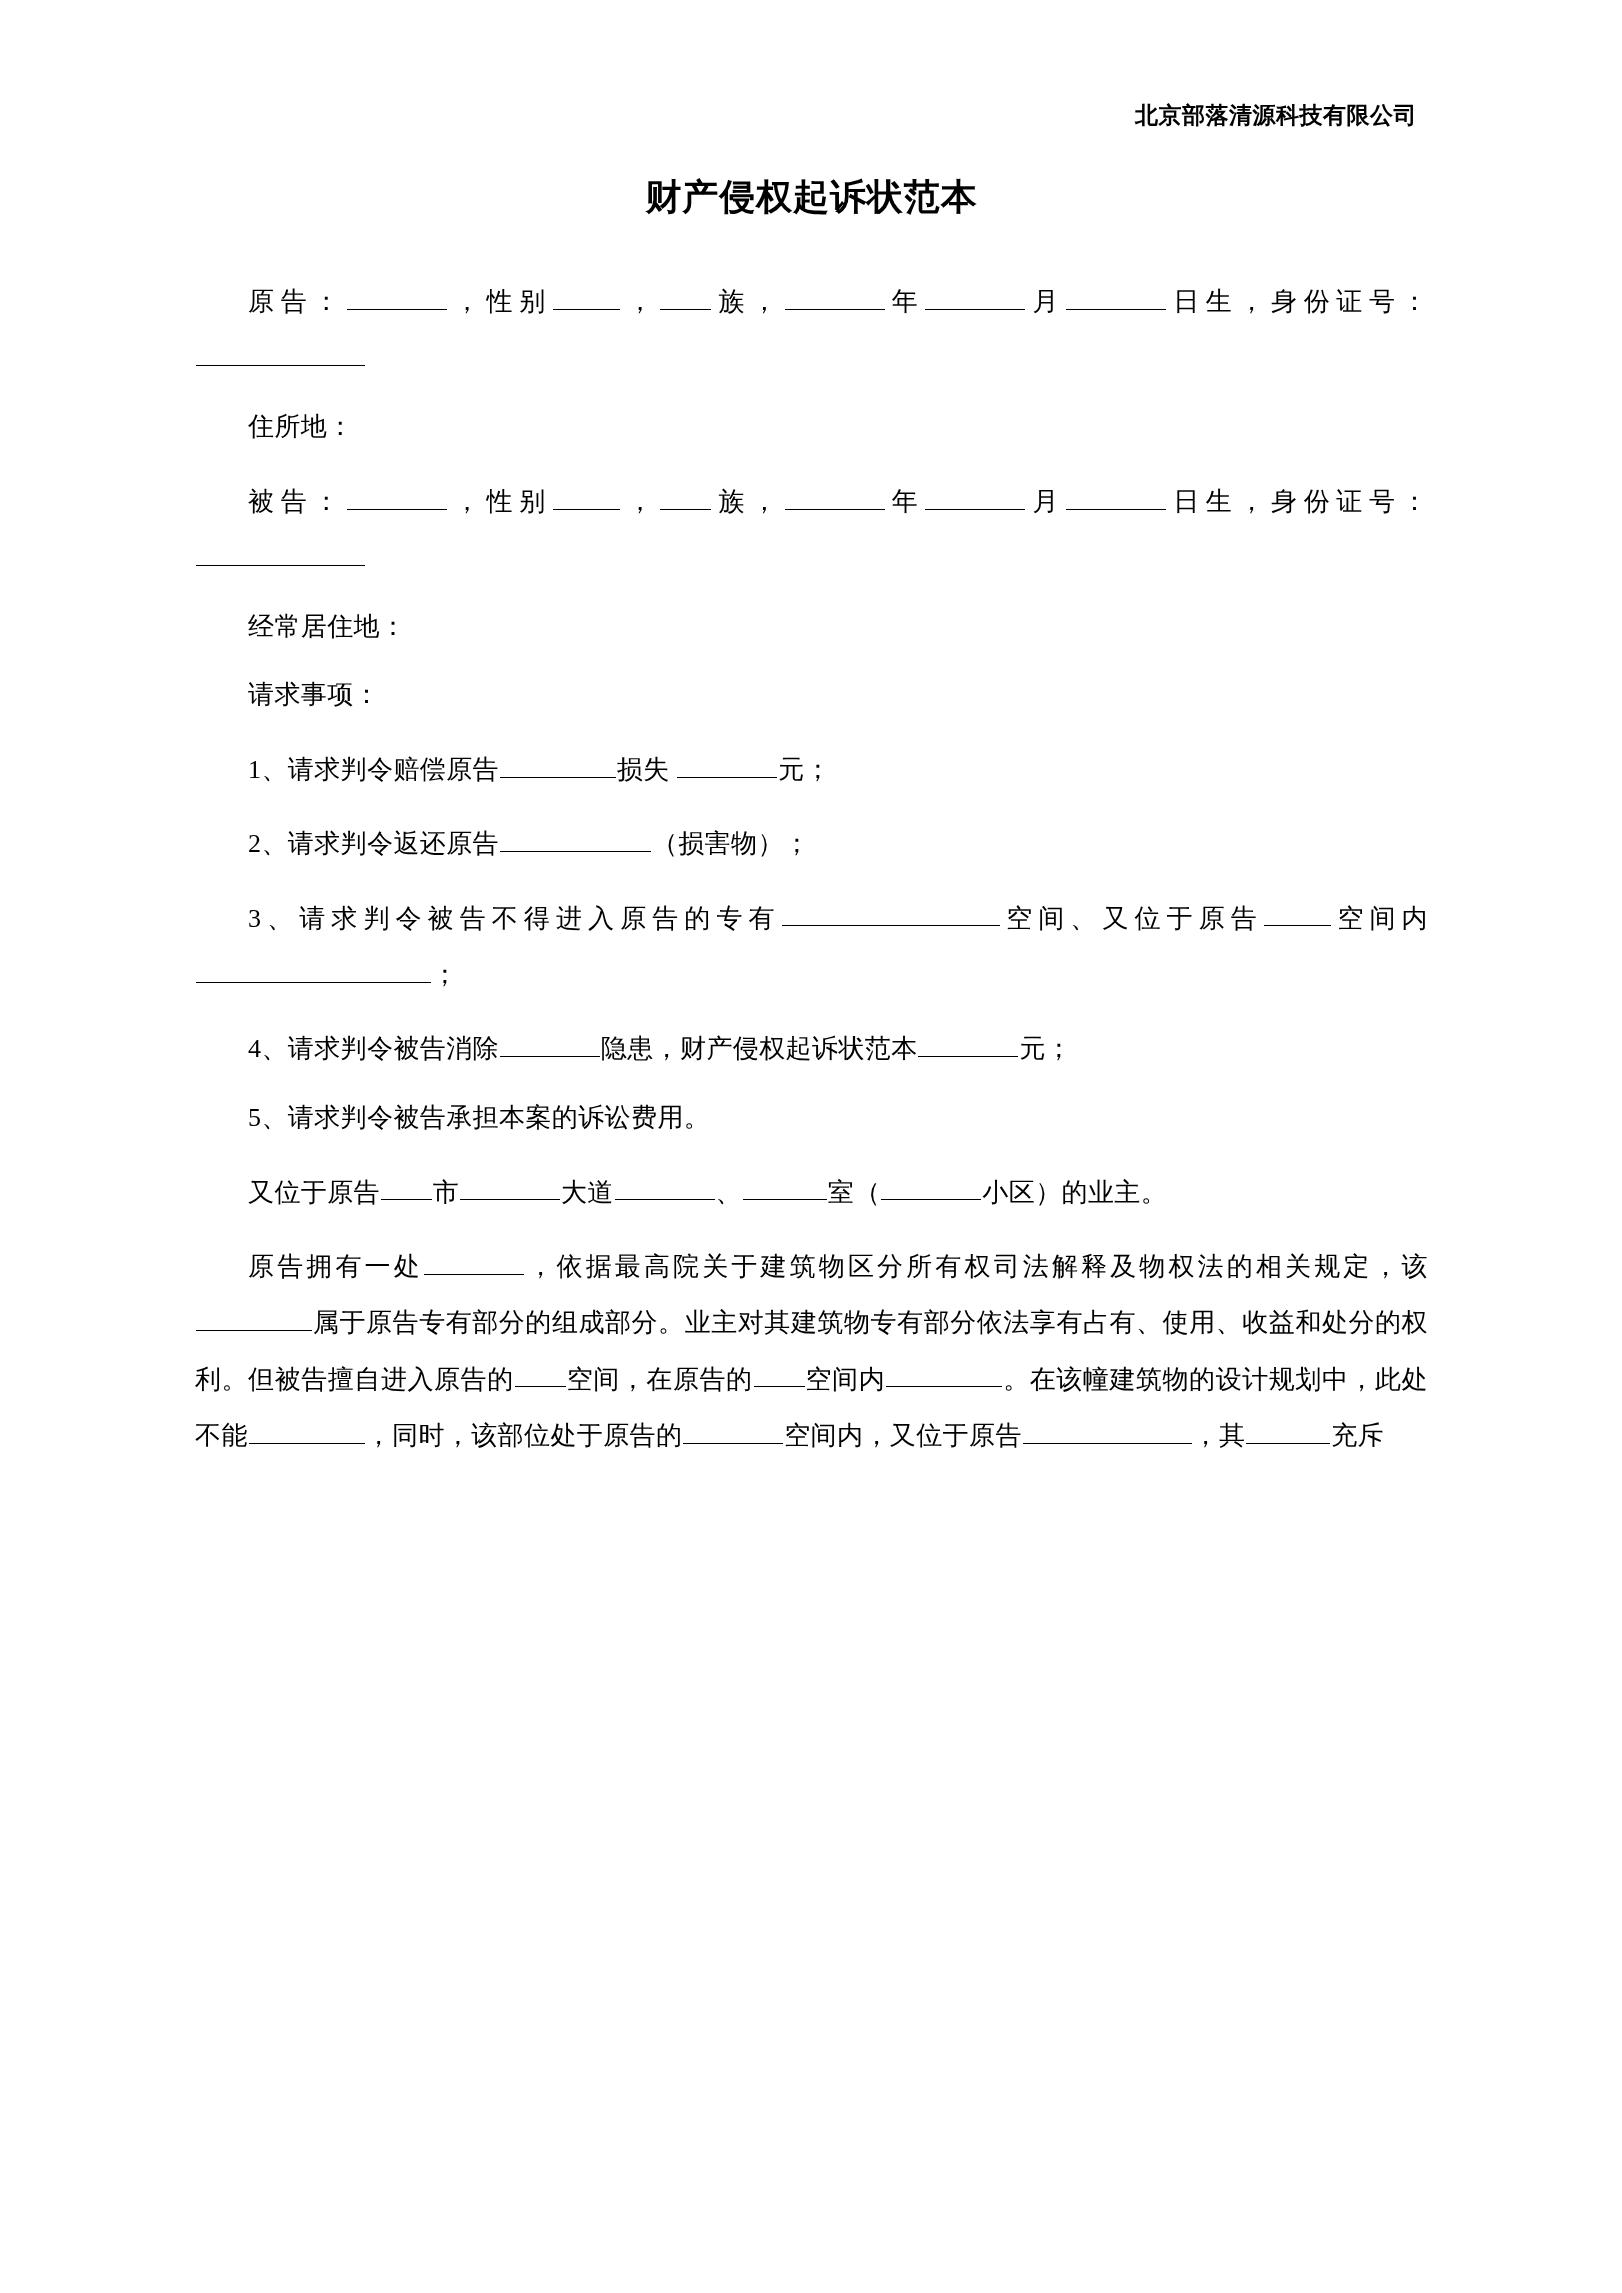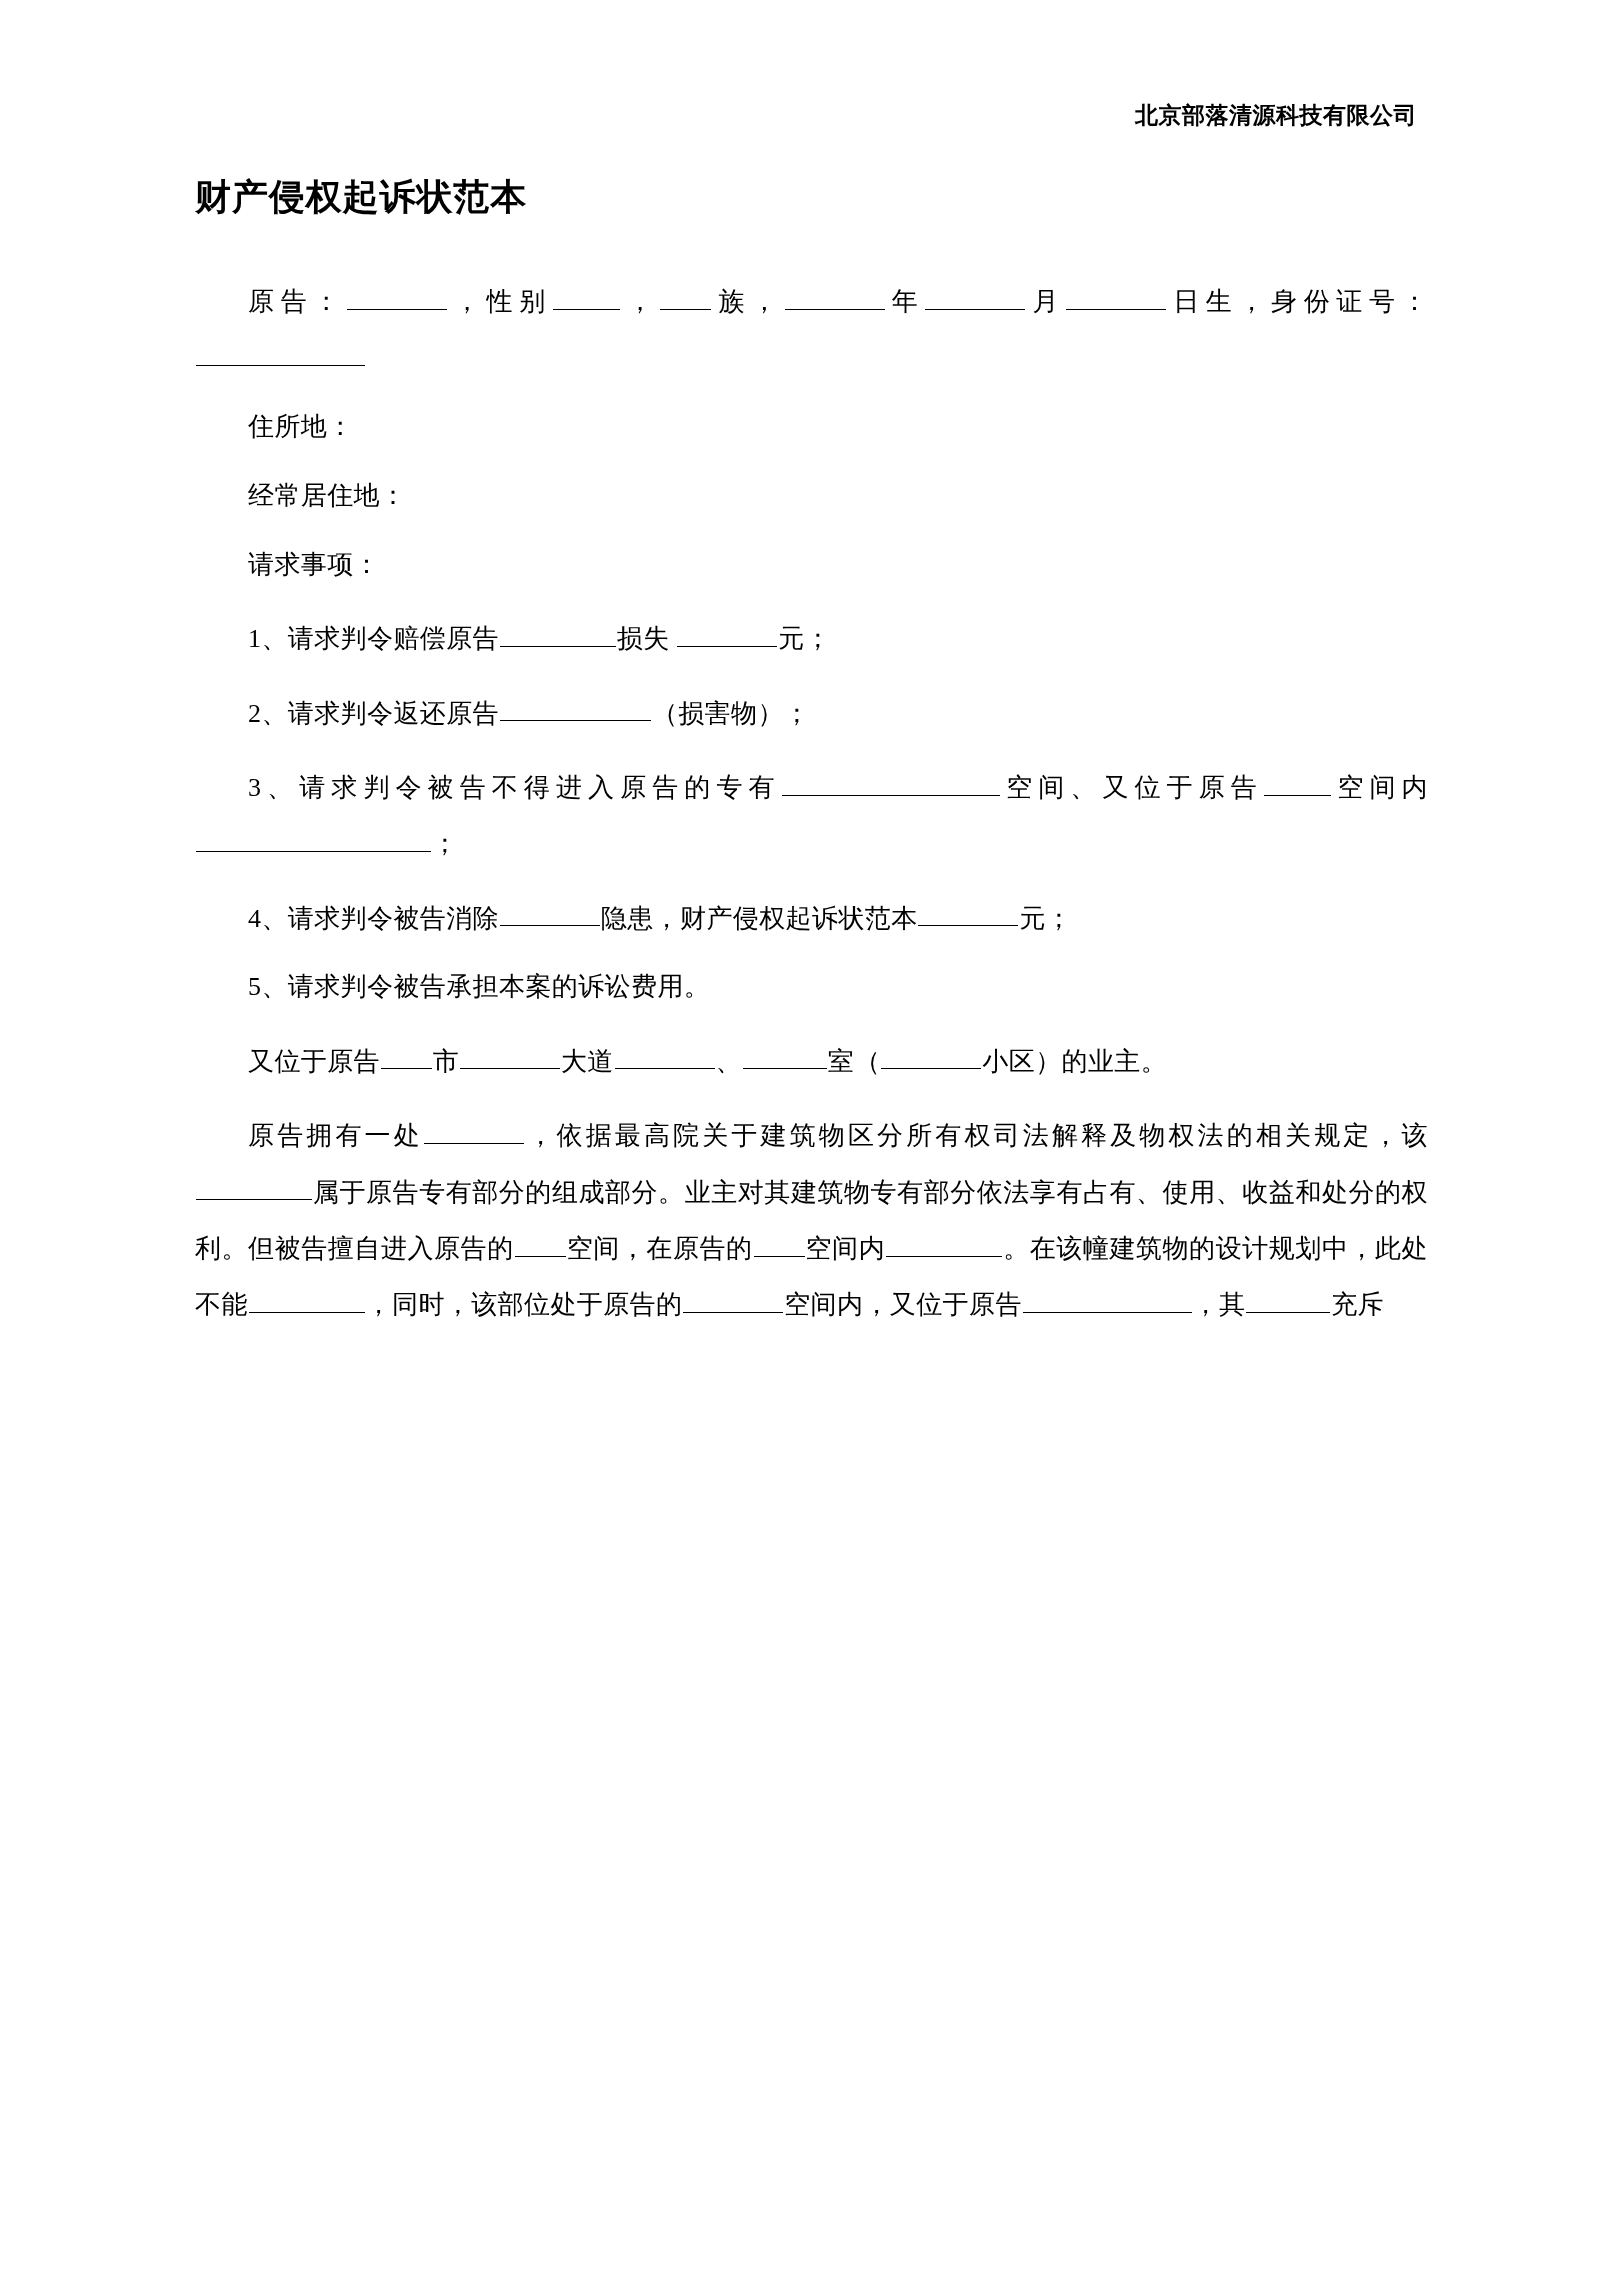--- a/index.html
+++ b/index.html
@@ -22,20 +22,21 @@
   .header-company {
     text-align: right;
     font-family: "DejaVu Sans", "Liberation Sans", sans-serif;
     font-size: 23px;
     font-weight: bold;
     letter-spacing: 0.5px;
     margin: 0 11px 0 0;
     line-height: 1.2;
   }
   .doc-title {
+    text-align: center;
     font-family: "DejaVu Sans", "Liberation Sans", sans-serif;
     font-size: 36px;
     font-weight: bold;
     margin: 44px 0 0 0;
     letter-spacing: 0.9px;
     line-height: 1.3;
   }
   .body-block {
     margin-top: 51px;
   }
@@ -79,20 +80,23 @@
   <div class="body-block">
 
     <p class="para indent">
       <span>原告：</span><span class="ul u6"></span><span>，性别</span><span class="ul u4"></span><span>，</span><span class="ul u3"></span><span>族，</span><span class="ul u6"></span><span>年</span><span class="ul u6"></span><span>月</span><span class="ul u6"></span><span>日生，身份证</span><span>号：</span><span class="ul u10"></span>
     </p>
 
     <p class="para indent">
       <span>住所地：</span>
     </p>
 
+    <p class="para indent">
+      <span>被告：</span><span class="ul u6"></span><span>，性别</span><span class="ul u4"></span><span>，</span><span class="ul u3"></span><span>族，</span><span class="ul u6"></span><span>年</span><span class="ul u6"></span><span>月</span><span class="ul u6"></span><span>日生，身份证</span><span>号：</span><span class="ul u10"></span>
+    </p>
 
     <p class="para indent">
       <span>经常居住地：</span>
     </p>
 
     <p class="para indent">请求事项：</p>
 
     <p class="para indent">
       <span>1、请求判令赔偿原告</span><span class="ul u7"></span><span>损失</span>&nbsp;<span class="ul u6"></span><span>元；</span>
     </p>

